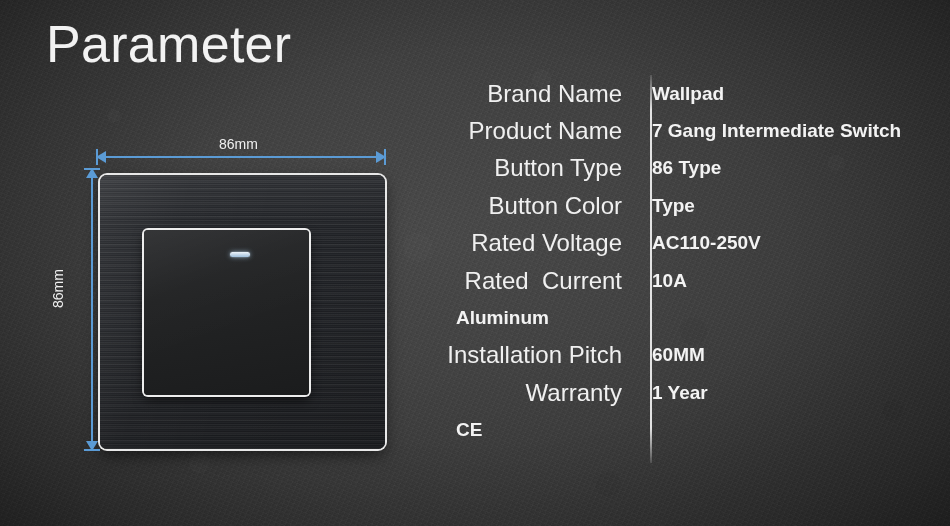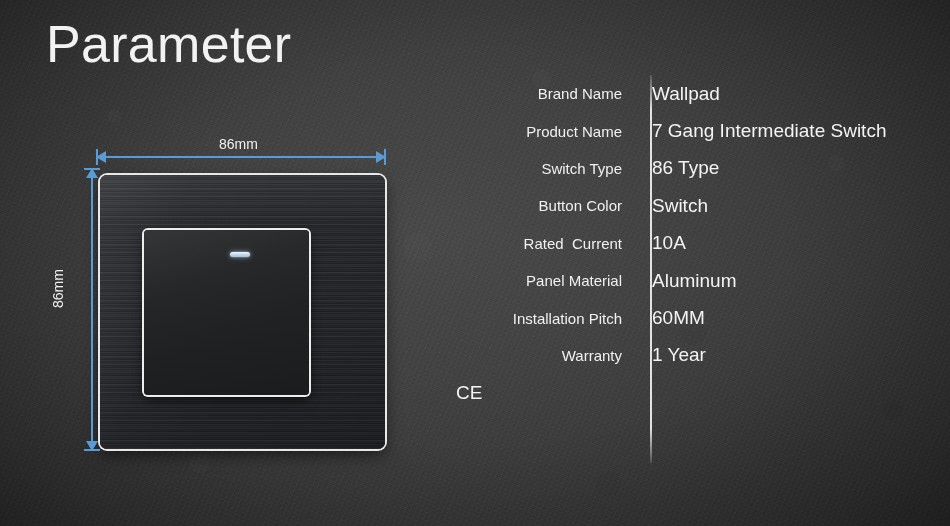--- a/index.html
+++ b/index.html
@@ -199,31 +199,31 @@
     height: 37.4px;
     display: flex;
     align-items: center;
   }
   .spec-label {
     width: 196px;
     text-align: right;
     padding-right: 14px;
     box-sizing: border-box;
     color: #f0f0f0;
-    font-size: 15px;
+    font-size: 24px;
     font-weight: 400;
     white-space: pre;
   }
   .spec-value {
     flex: 1;
     padding-left: 16px;
     box-sizing: border-box;
     color: #f3f3f3;
     font-size: 19px;
-    font-weight: 400;
+    font-weight: 700;
     white-space: nowrap;
   }
 </style>
 </head>
 <body>
 
 <div class="stage">
 
   <div class="bg-base"></div>
   <div class="bg-grain"></div>
@@ -259,33 +259,36 @@
 
     <div class="spec-row">
       <div class="spec-label">Brand Name</div>
       <div class="spec-value">Wallpad</div>
     </div>
     <div class="spec-row">
       <div class="spec-label">Product Name</div>
       <div class="spec-value">7 Gang Intermediate Switch</div>
     </div>
     <div class="spec-row">
-      <div class="spec-label">Switch Type</div>
+      <div class="spec-label">Button Type</div>
       <div class="spec-value">86 Type</div>
     </div>
     <div class="spec-row">
       <div class="spec-label">Button Color</div>
-      <div class="spec-value">Switch</div>
+      <div class="spec-value">Type</div>
+    </div>
+    <div class="spec-row">
+      <div class="spec-label">Rated Voltage</div>
+      <div class="spec-value">AC110-250V</div>
     </div>
     <div class="spec-row">
       <div class="spec-label">Rated  Current</div>
       <div class="spec-value">10A</div>
     </div>
     <div class="spec-row">
-      <div class="spec-label">Panel Material</div>
       <div class="spec-value">Aluminum</div>
     </div>
     <div class="spec-row">
       <div class="spec-label">Installation Pitch</div>
       <div class="spec-value">60MM</div>
     </div>
     <div class="spec-row">
       <div class="spec-label">Warranty</div>
       <div class="spec-value">1 Year</div>
     </div>

